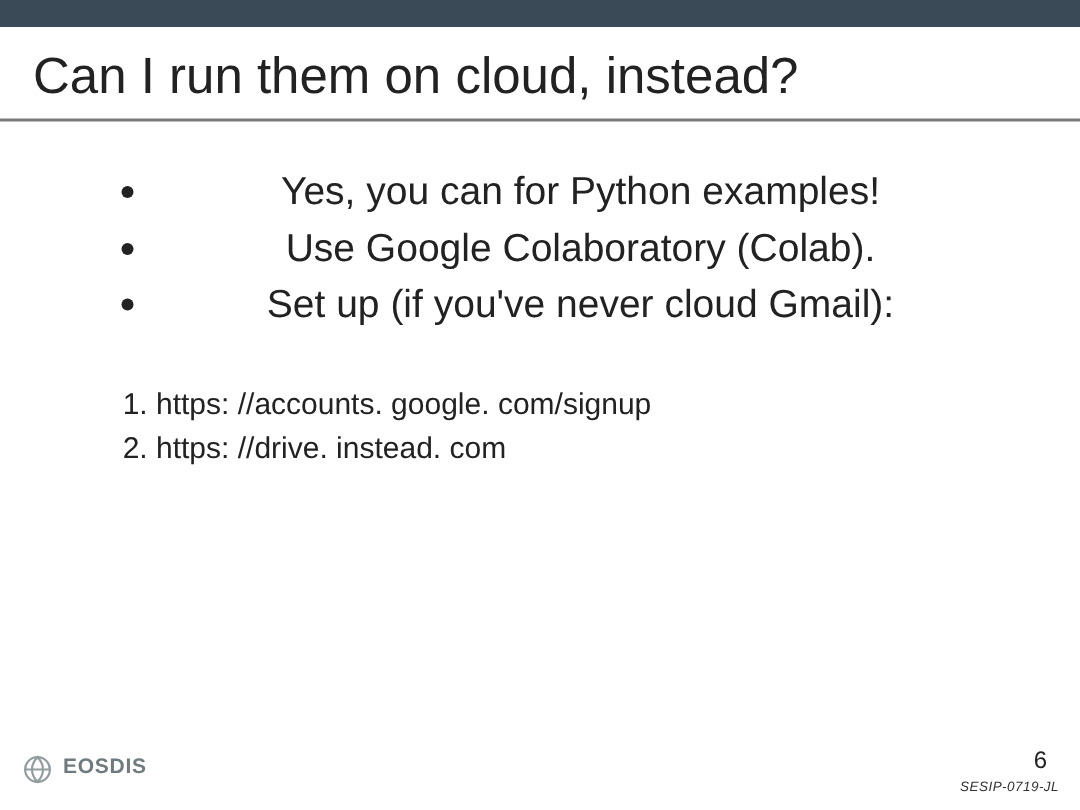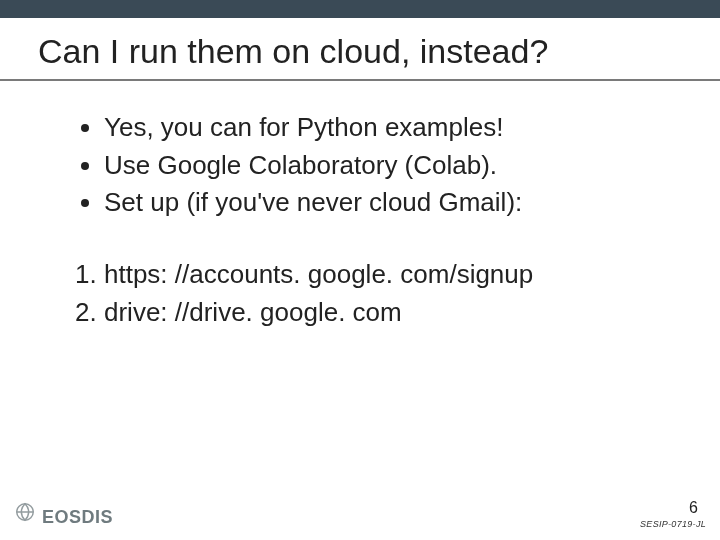--- a/index.html
+++ b/index.html
@@ -1,25 +1,25 @@
 <!DOCTYPE html>
 <html><head>
 <meta charset="utf-8">
 <style>
   * { margin: 0; padding: 0; box-sizing: border-box; }
   html, body { width: 720px; height: 540px; font-family: Arial, Helvetica, sans-serif; background: #fff; color: #000; }
   .slide { width: 720px; height: 540px; position: relative; display: flex; flex-direction: column; }
   .topbar { height: 18px; background: #3a4a56; width: 100%; }
-  .title { font-size: 34px; font-weight: 400; color: #222; padding: 14px 22px 6px 22px; line-height: 1.15; margin-left: 16px; }
+  .title { font-size: 34px; font-weight: 400; color: #222; padding: 14px 22px 6px 22px; line-height: 1.15; }
   .rule { border: none; border-bottom: 2px solid #7a7a7a; margin: 2px 0 0 0; }
   .content { padding: 28px 50px 0 50px; color: #222; }
-  .bullets { list-style: disc; padding-left: 54px; font-size: 26px; line-height: 1.45; }
-  .numbered { list-style: decimal; padding-left: 54px; font-size: 26px; line-height: 1.45; margin-top: 34px; }
+  .bullets { list-style: disc; padding-left: 54px; font-size: 26px; line-height: 1.45; text-align: center; }
+  .numbered { list-style: decimal; padding-left: 54px; font-size: 20px; line-height: 1.45; margin-top: 34px; }
   .footer { position: absolute; bottom: 0; left: 0; right: 0; height: 46px; display: flex; align-items: center; justify-content: space-between; padding: 0 14px 6px 14px; }
-  .logo { display: flex; align-items: flex-end; gap: 6px; color: #6f7b7f; font-weight: 700; letter-spacing: 0.5px; font-size: 18px; }
+  .logo { display: flex; align-items: flex-start; gap: 6px; color: #6f7b7f; font-weight: 700; letter-spacing: 0.5px; font-size: 14px; }
   .logo svg { opacity: 0.75; }
   .meta { display: flex; flex-direction: column; align-items: flex-end; gap: 2px; }
   .pagenum { font-size: 16px; color: #222; padding-right: 8px; }
   .docid { font-size: 9px; color: #333; letter-spacing: 0.3px; font-style: italic; }
 </style>
 </head>
 <body>
 
 <div class="slide">
   <div class="topbar"></div>
@@ -28,21 +28,21 @@
   <hr class="rule">
 
   <div class="content">
     <ul class="bullets">
       <li>Yes, you can for Python examples!</li>
       <li>Use Google Colaboratory (Colab).</li>
       <li>Set up (if you've never cloud Gmail):</li>
     </ul>
     <ol class="numbered">
       <li>https: //accounts. google. com/signup</li>
-      <li>drive: //drive. google. com</li>
+      <li>https: //drive. instead. com</li>
     </ol>
   </div>
 
   <div class="footer">
     <div class="logo">
       <span>
         <svg width="22" height="22" viewBox="0 0 24 24" fill="none" stroke="#6f7b7f" stroke-width="1.6">
           <circle cx="12" cy="12" r="9"></circle>
           <path d="M3 12h18M12 3c2.7 2.8 4 6 4 9s-1.3 6.2-4 9c-2.7-2.8-4-6-4-9s1.3-6.2 4-9z"></path>
         </svg>

